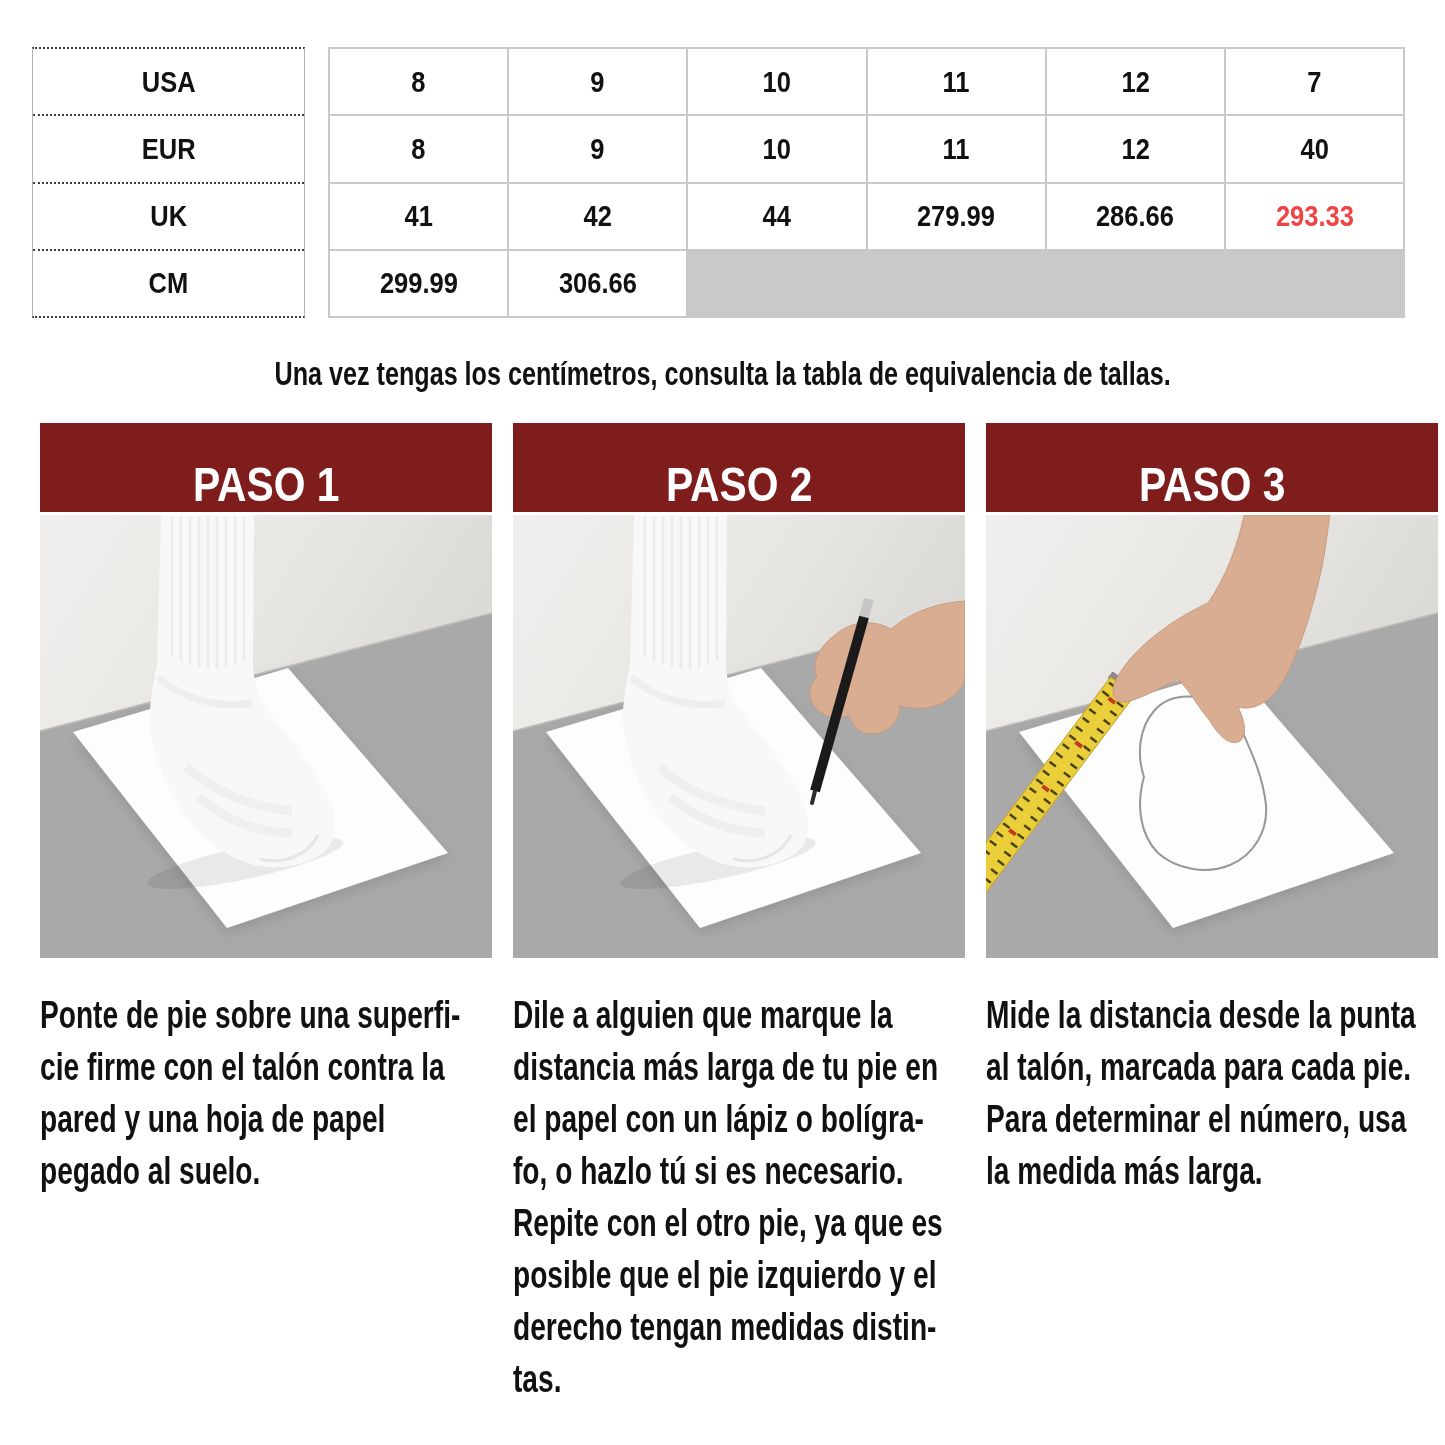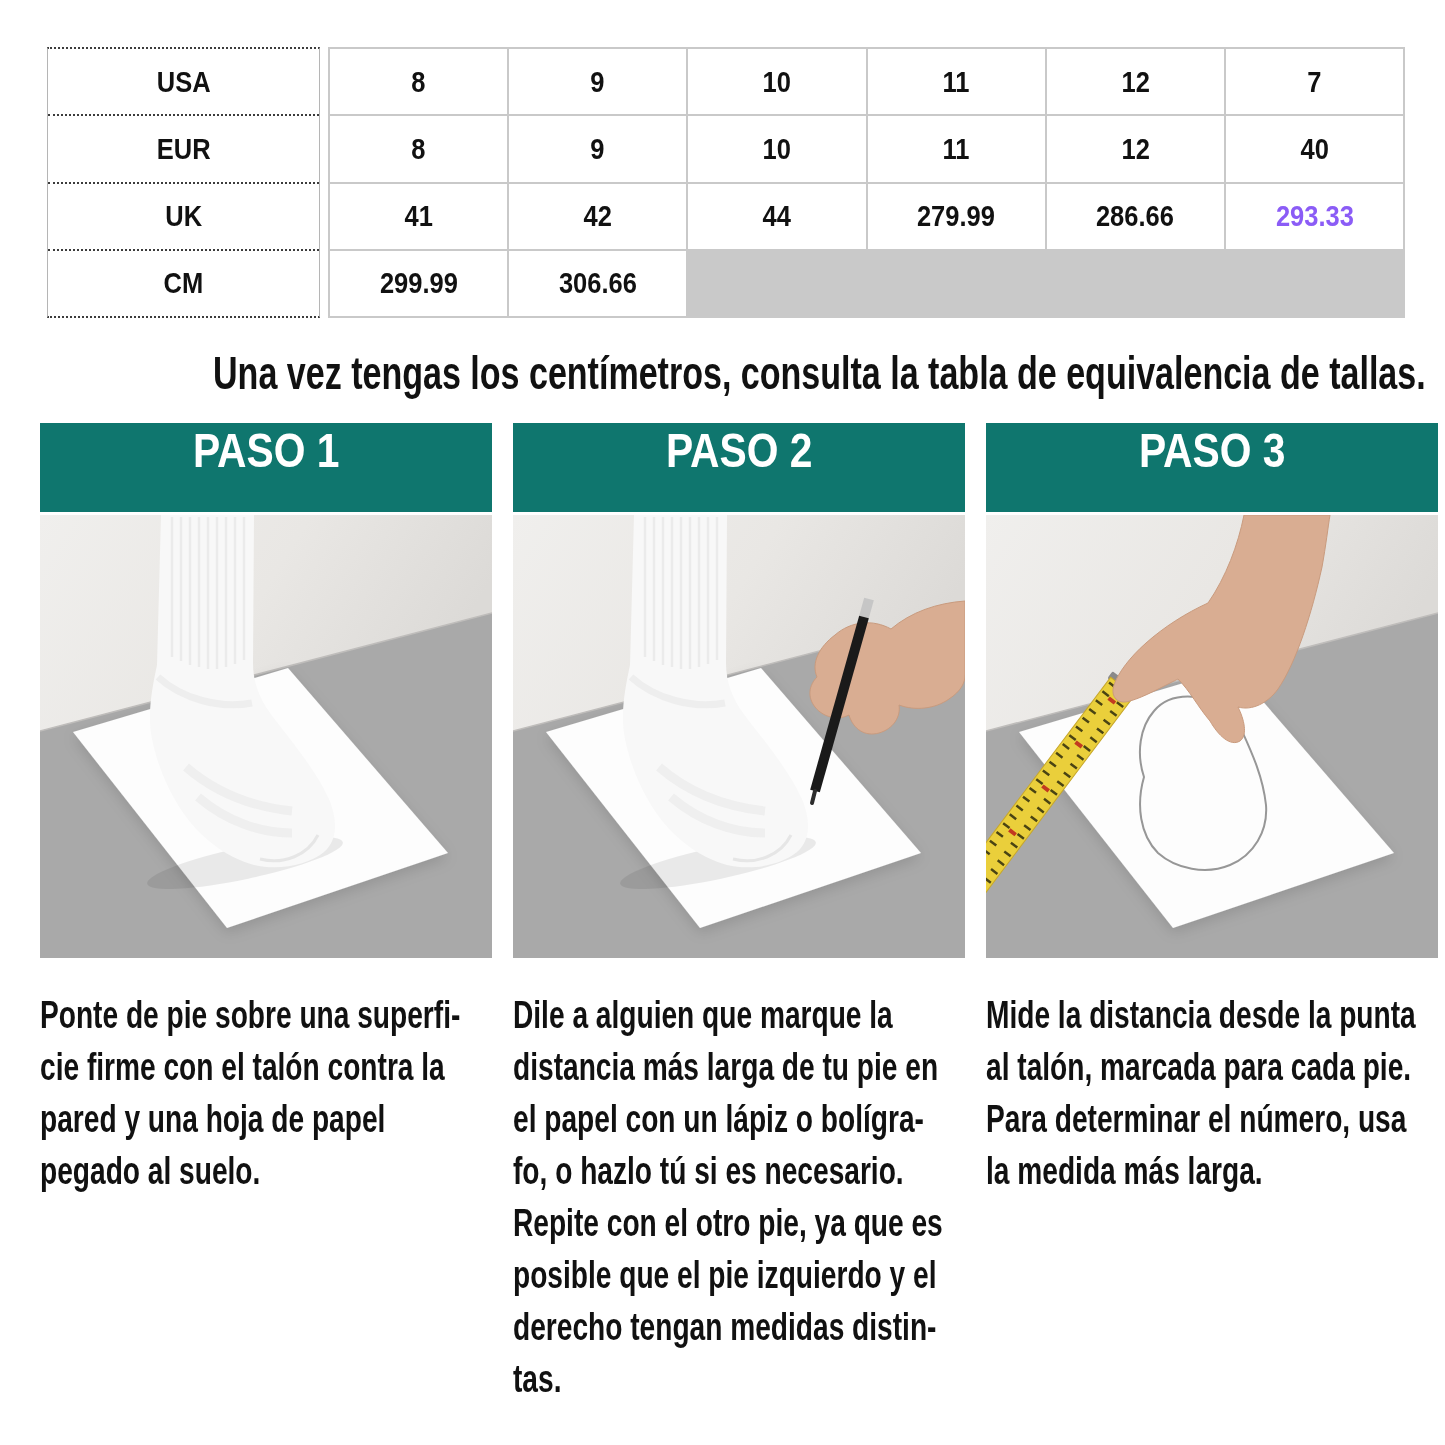--- a/index.html
+++ b/index.html
@@ -2,21 +2,21 @@
 <html><head>
 <meta charset="utf-8">
 <style>
   html,body{margin:0;padding:0;}
   body{
     width:1445px;height:1445px;position:relative;background:#ffffff;
     font-family:"Liberation Sans", sans-serif;color:#111;overflow:hidden;
   }
   
   .label-col{
-    position:absolute;left:47px;top:47px;width:273px;height:271px;
+    position:absolute;left:32px;top:47px;width:273px;height:271px;
     border-left:1px solid #b5b5b5;border-right:1px solid #b5b5b5;
     border-top:2px dotted #3c3c3c;border-bottom:2px dotted #3c3c3c;
     box-sizing:border-box;display:flex;flex-direction:column;
   }
   .label-row{
     flex:1;display:flex;align-items:center;justify-content:center;
     font-weight:bold;font-size:30px;
   }
   .label-row + .label-row{border-top:2px dotted #3c3c3c;}
   .values-grid{
@@ -27,30 +27,30 @@
   }
   .value-cell{
     background:#fff;display:flex;align-items:center;justify-content:center;
     font-weight:bold;font-size:30px;
   }
   .cx85{display:inline-block;transform:scaleX(0.85);}
   .cx74{display:inline-block;transform:scaleX(0.74);}
   
   .intro{
     position:absolute;left:0;top:350px;width:1445px;text-align:center;
-    font-size:46px;font-weight:bold;line-height:46px;white-space:nowrap;
+    font-size:34px;font-weight:bold;line-height:46px;white-space:nowrap;
   }
   
   .steps{
     position:absolute;left:40px;top:423px;width:1398px;
     display:grid;grid-template-columns:452px 452px 452px;column-gap:21px;
   }
   .step-header{
-    height:89px;background:#0f766e;color:#ffffff;
-    display:flex;align-items:flex-start;justify-content:center;
+    height:89px;background:#7f1d1d;color:#ffffff;
+    display:flex;align-items:flex-end;justify-content:center;
     font-size:48px;font-weight:bold;margin-bottom:3px;white-space:nowrap;
   }
   .photo{
     position:relative;width:452px;height:443px;background:#a9a9a9;overflow:hidden;
   }
   .photo svg{display:block;width:452px;height:443px;}
   .step-desc{
     margin-top:31px;width:611px;
     transform:scaleX(0.74);transform-origin:0 0;
     font-size:38px;font-weight:bold;line-height:52px;
@@ -123,21 +123,21 @@
   <div class="value-cell">
       <span class="cx85">44</span>
     </div>
 
   <div class="value-cell">
       <span class="cx85">279.99</span>
     </div>
   <div class="value-cell">
       <span class="cx85">286.66</span>
     </div>
-  <div class="value-cell hl" style="color: #8b5cf6;">
+  <div class="value-cell hl" style="color: #ef4444;">
       <span class="cx85">293.33</span>
     </div>
   <div class="value-cell">
       <span class="cx85">299.99</span>
     </div>
   <div class="value-cell">
       <span class="cx85">306.66</span>
     </div>
 </div>
 

